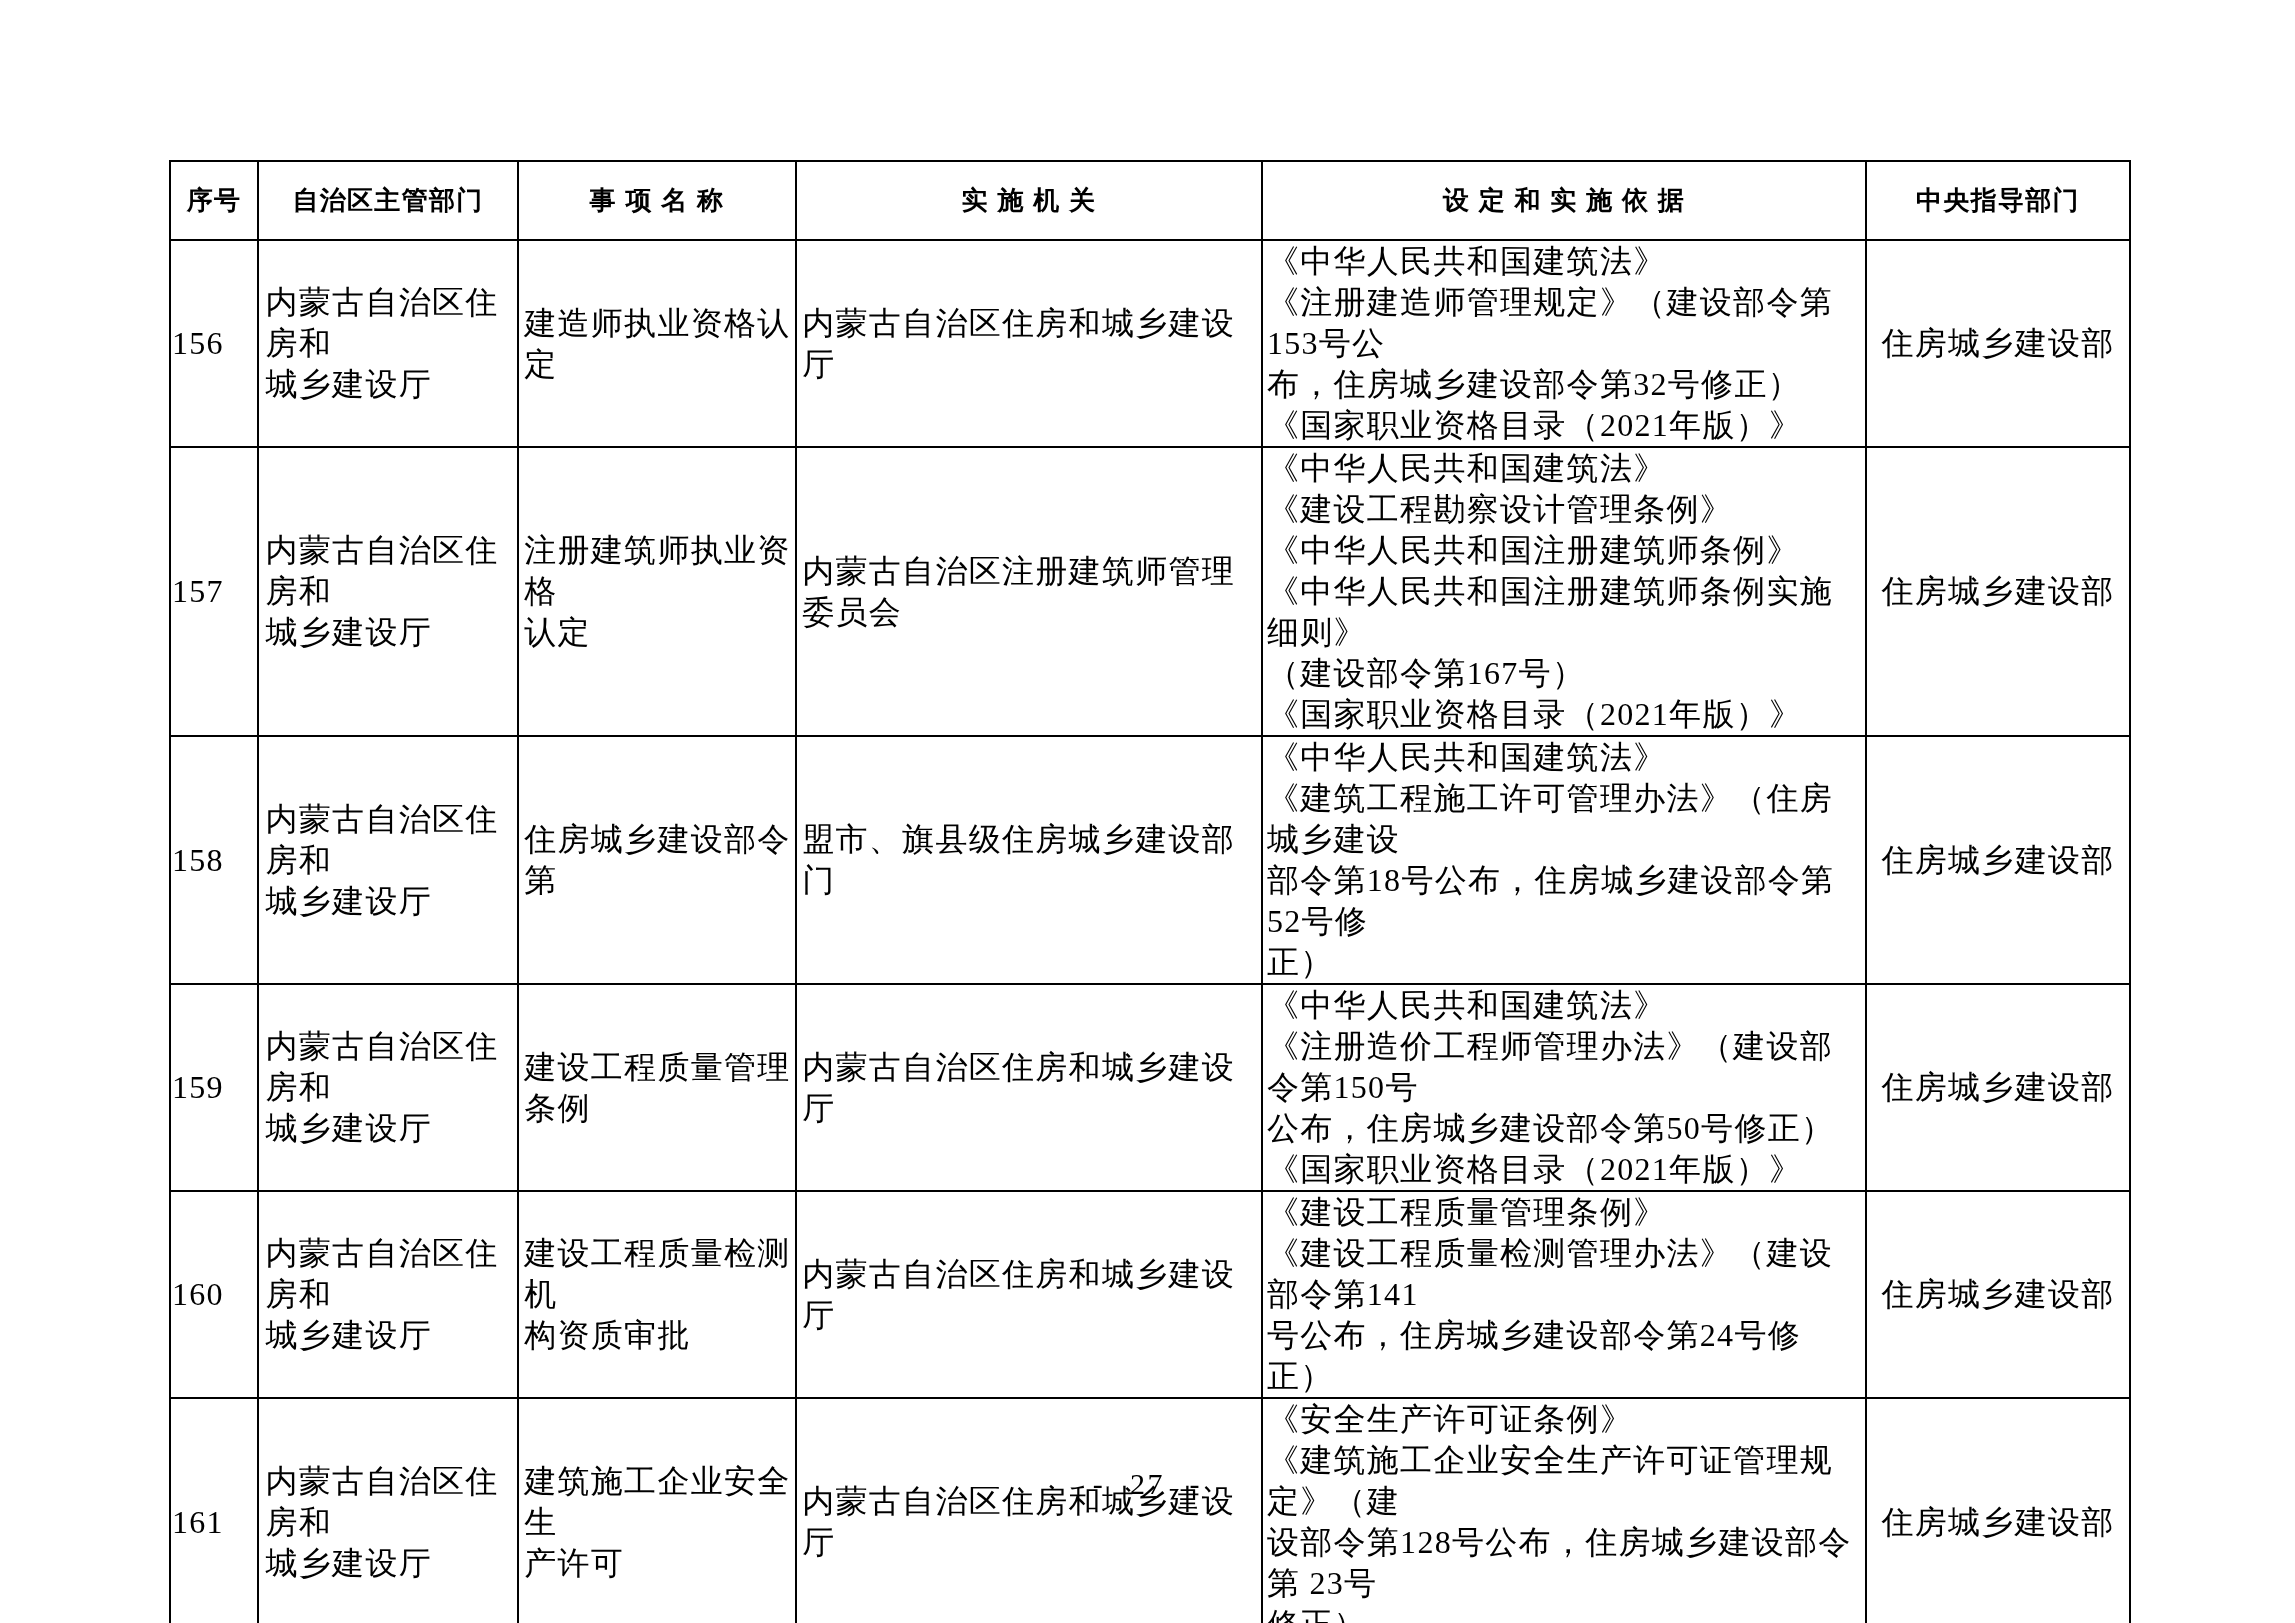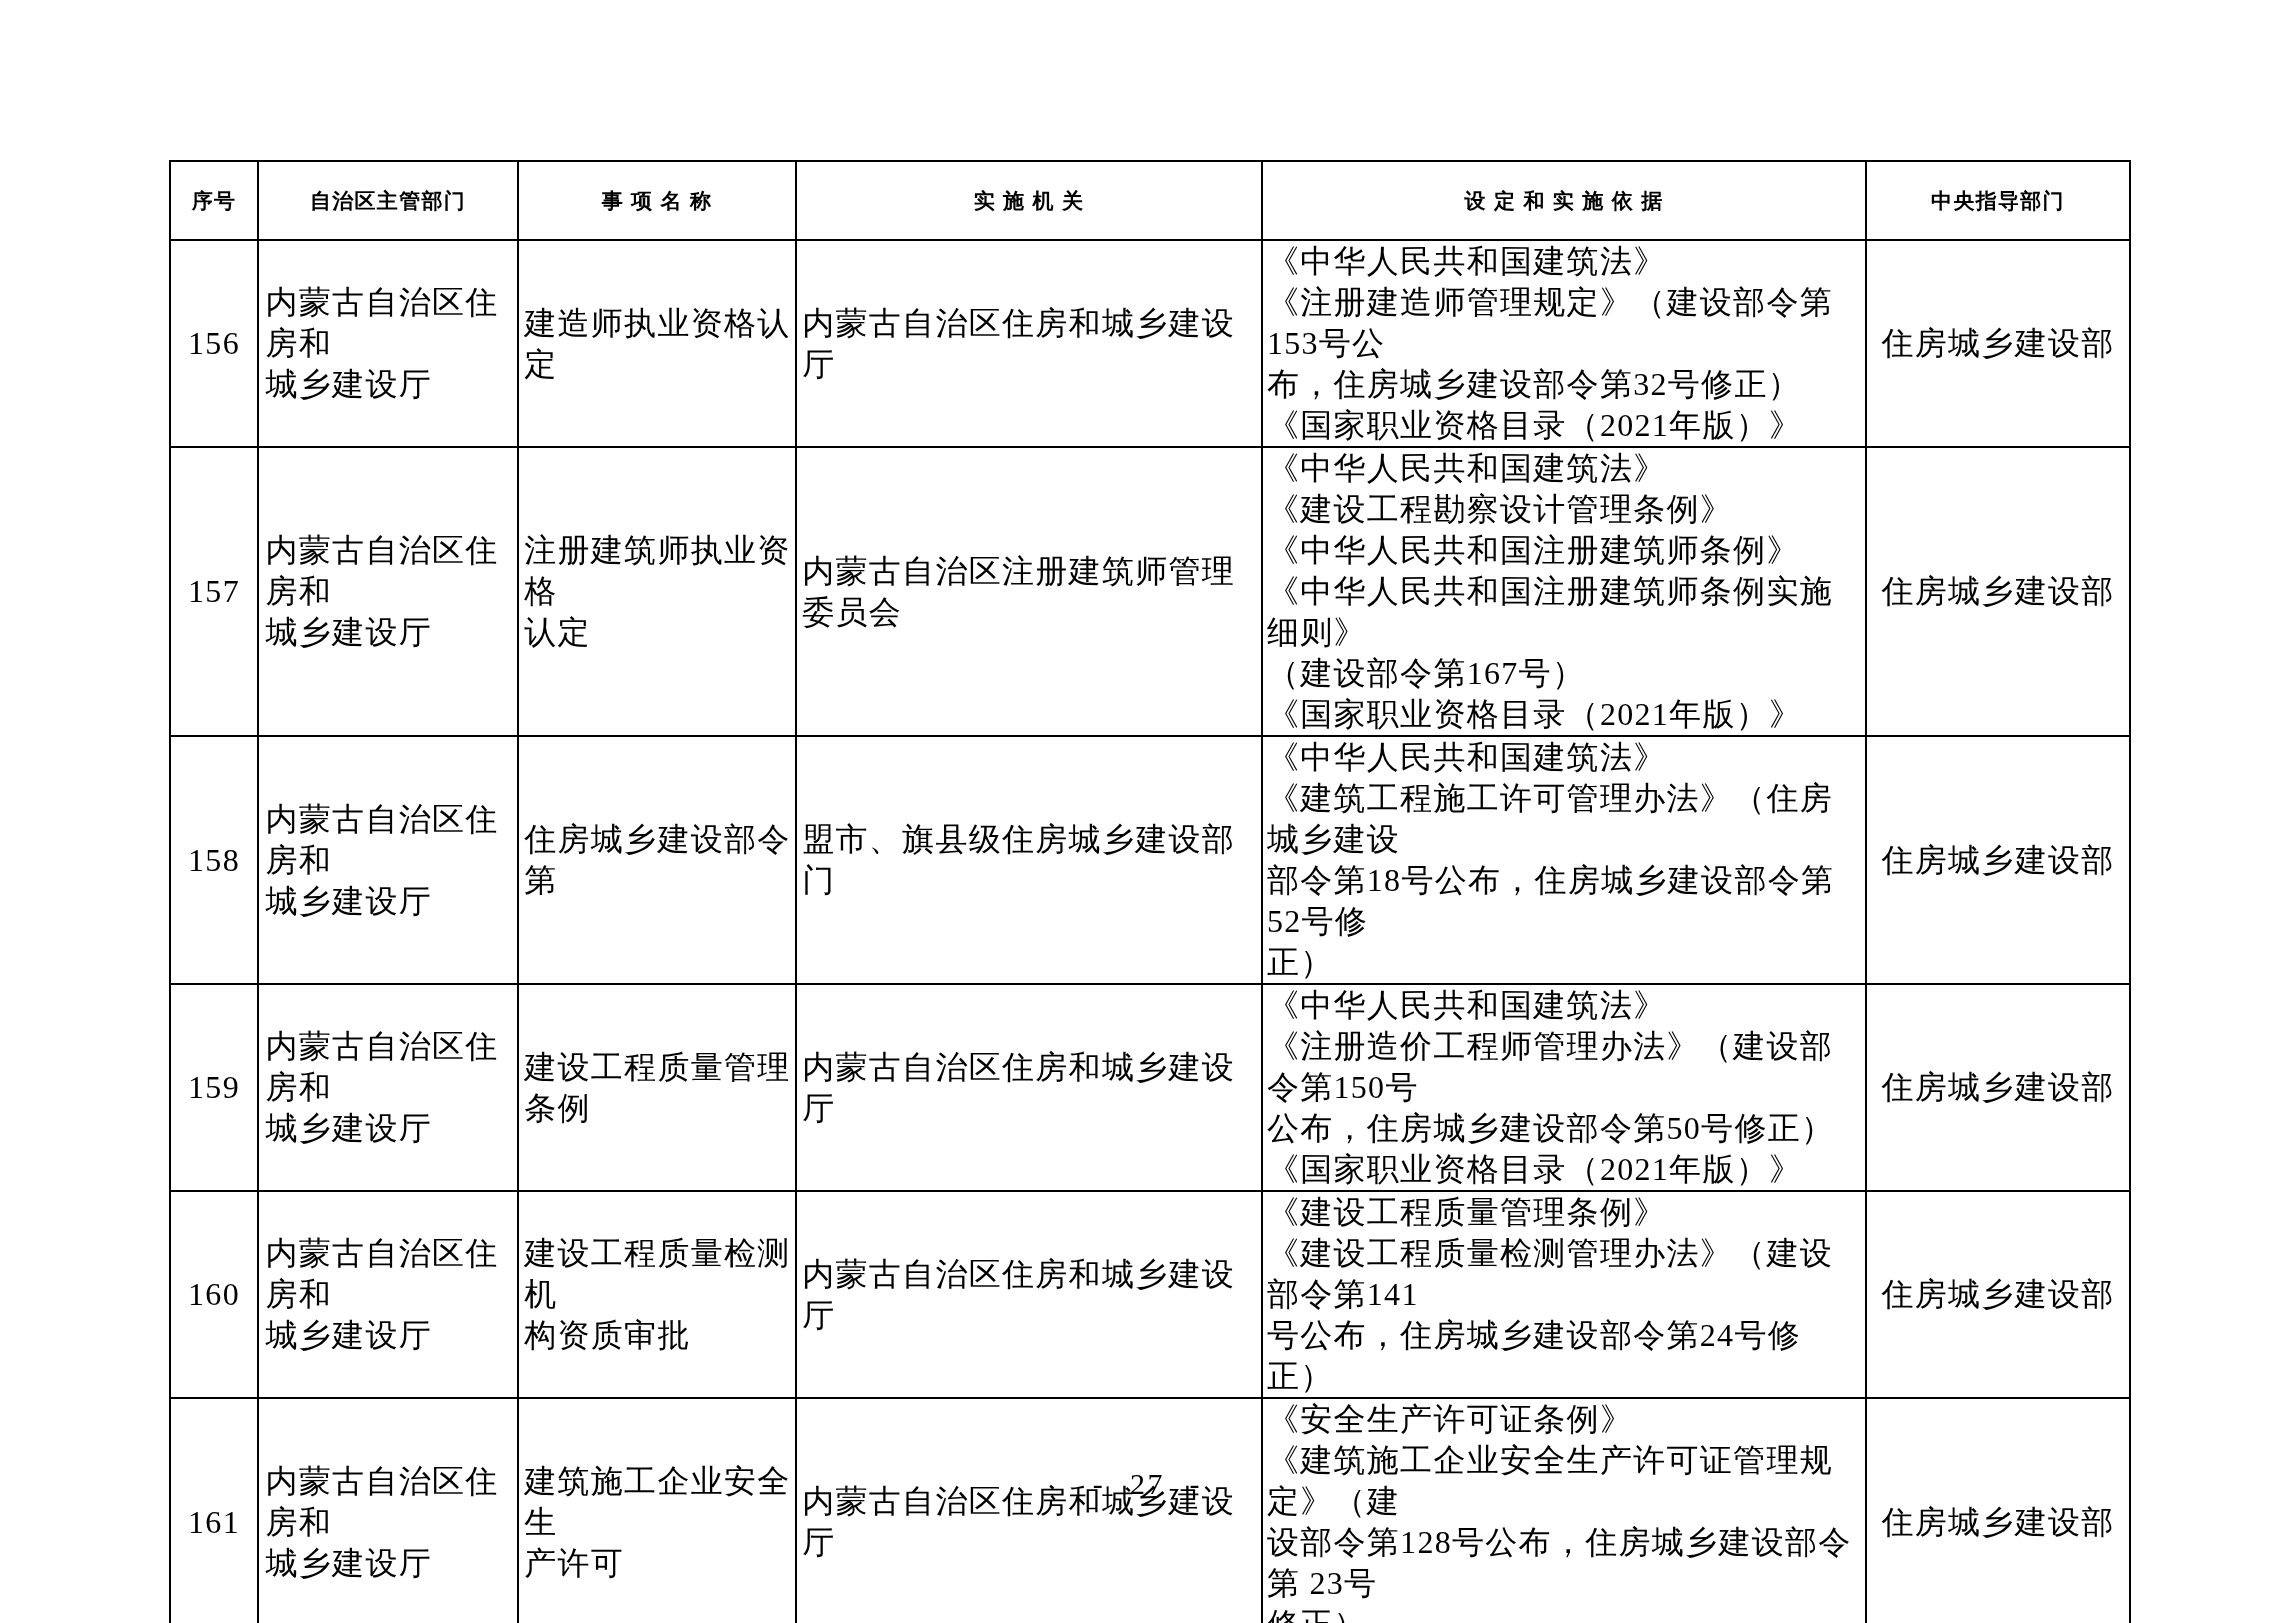--- a/index.html
+++ b/index.html
@@ -22,31 +22,31 @@
   }
   table.approval th,
   table.approval td{
     border:2.6px solid #000000;
     vertical-align:middle;
     overflow:hidden;
   }
   table.approval th{
     font-family:"Liberation Sans","DejaVu Sans",sans-serif;
     font-weight:bold;
-    font-size:21px;
+    font-size:26px;
     letter-spacing:1.3px;
     text-align:center;
     white-space:nowrap;
   }
   table.approval td{
     font-size:32px;
     letter-spacing:1.3px;
     line-height:41px;
   }
-  td.c-no{text-align:center;}
+  td.c-no{text-align:left;}
   td.c-central{text-align:center;margin-left:40px;}
   td.c-dept,td.c-item,td.c-agency,td.c-basis{
     text-align:left;
     white-space:pre-line;
   }
   td.c-dept{padding:0 2.6px 0 6.5px;}
   td.c-item{padding:0 2.6px 0 5.2px;}
   td.c-agency{padding:0 2.6px 0 5.2px;}
   td.c-basis{padding:0 2.6px 0 3.9px;letter-spacing:2px;}
   .footer{

